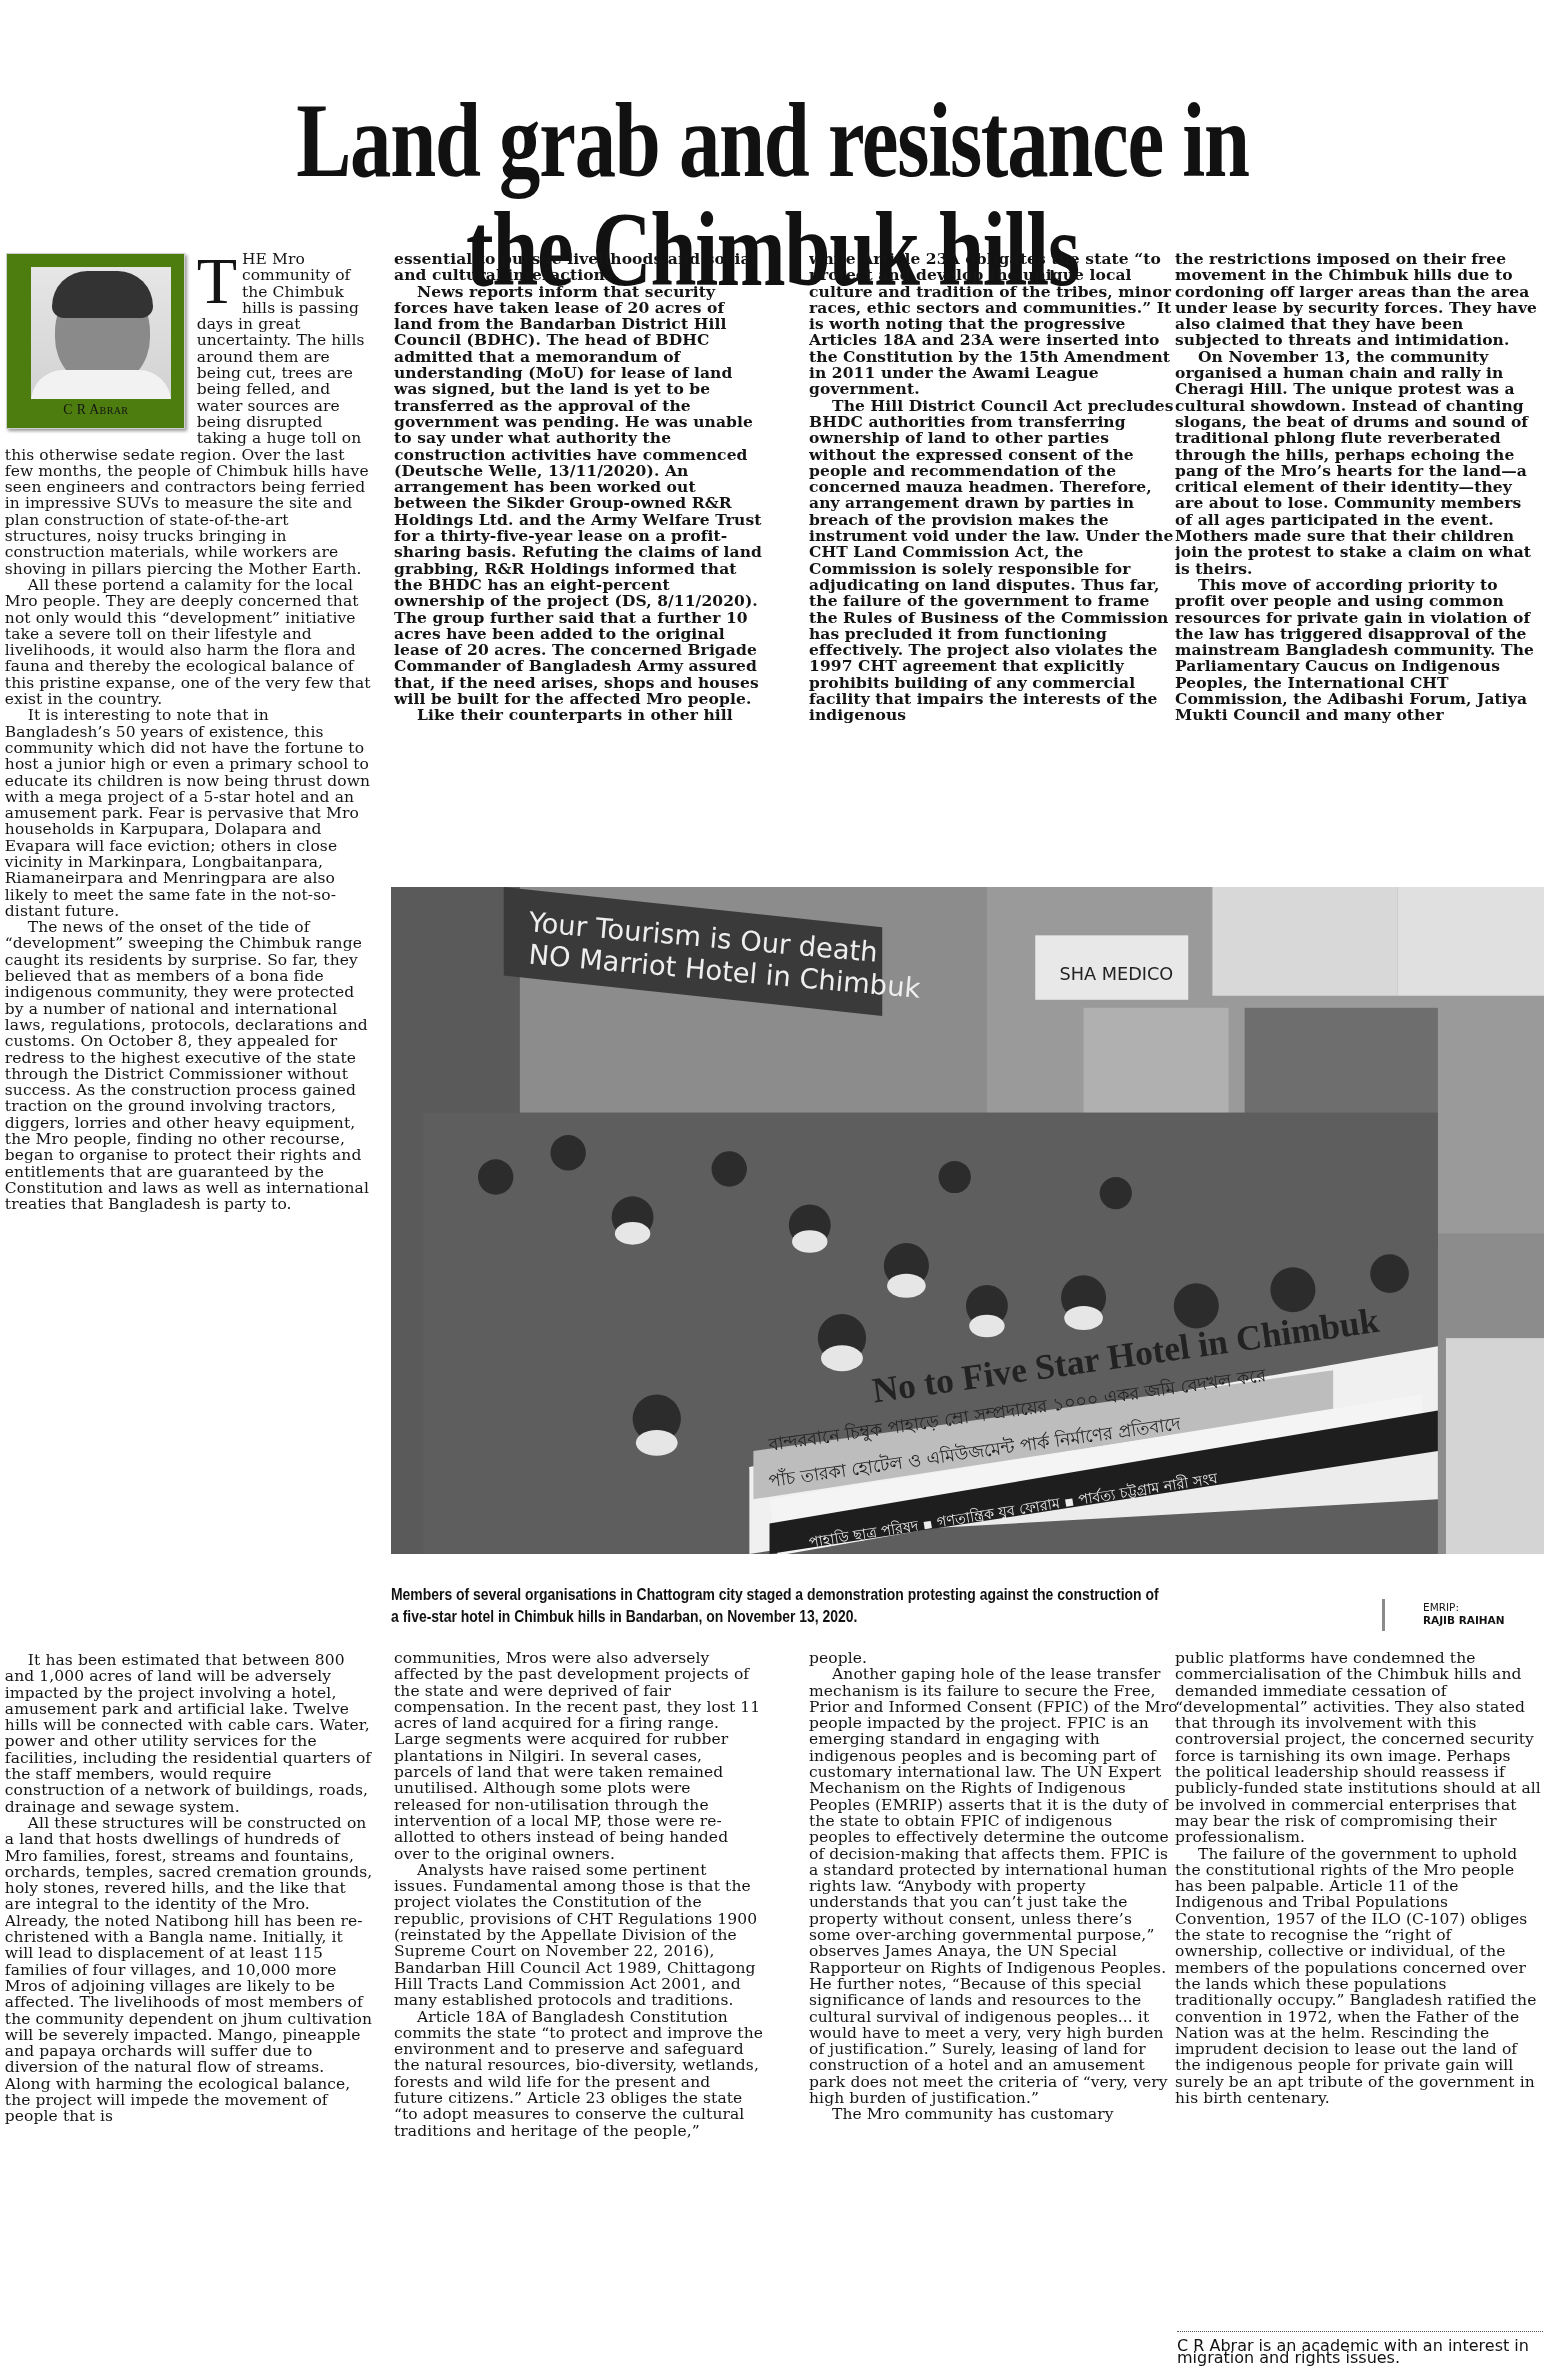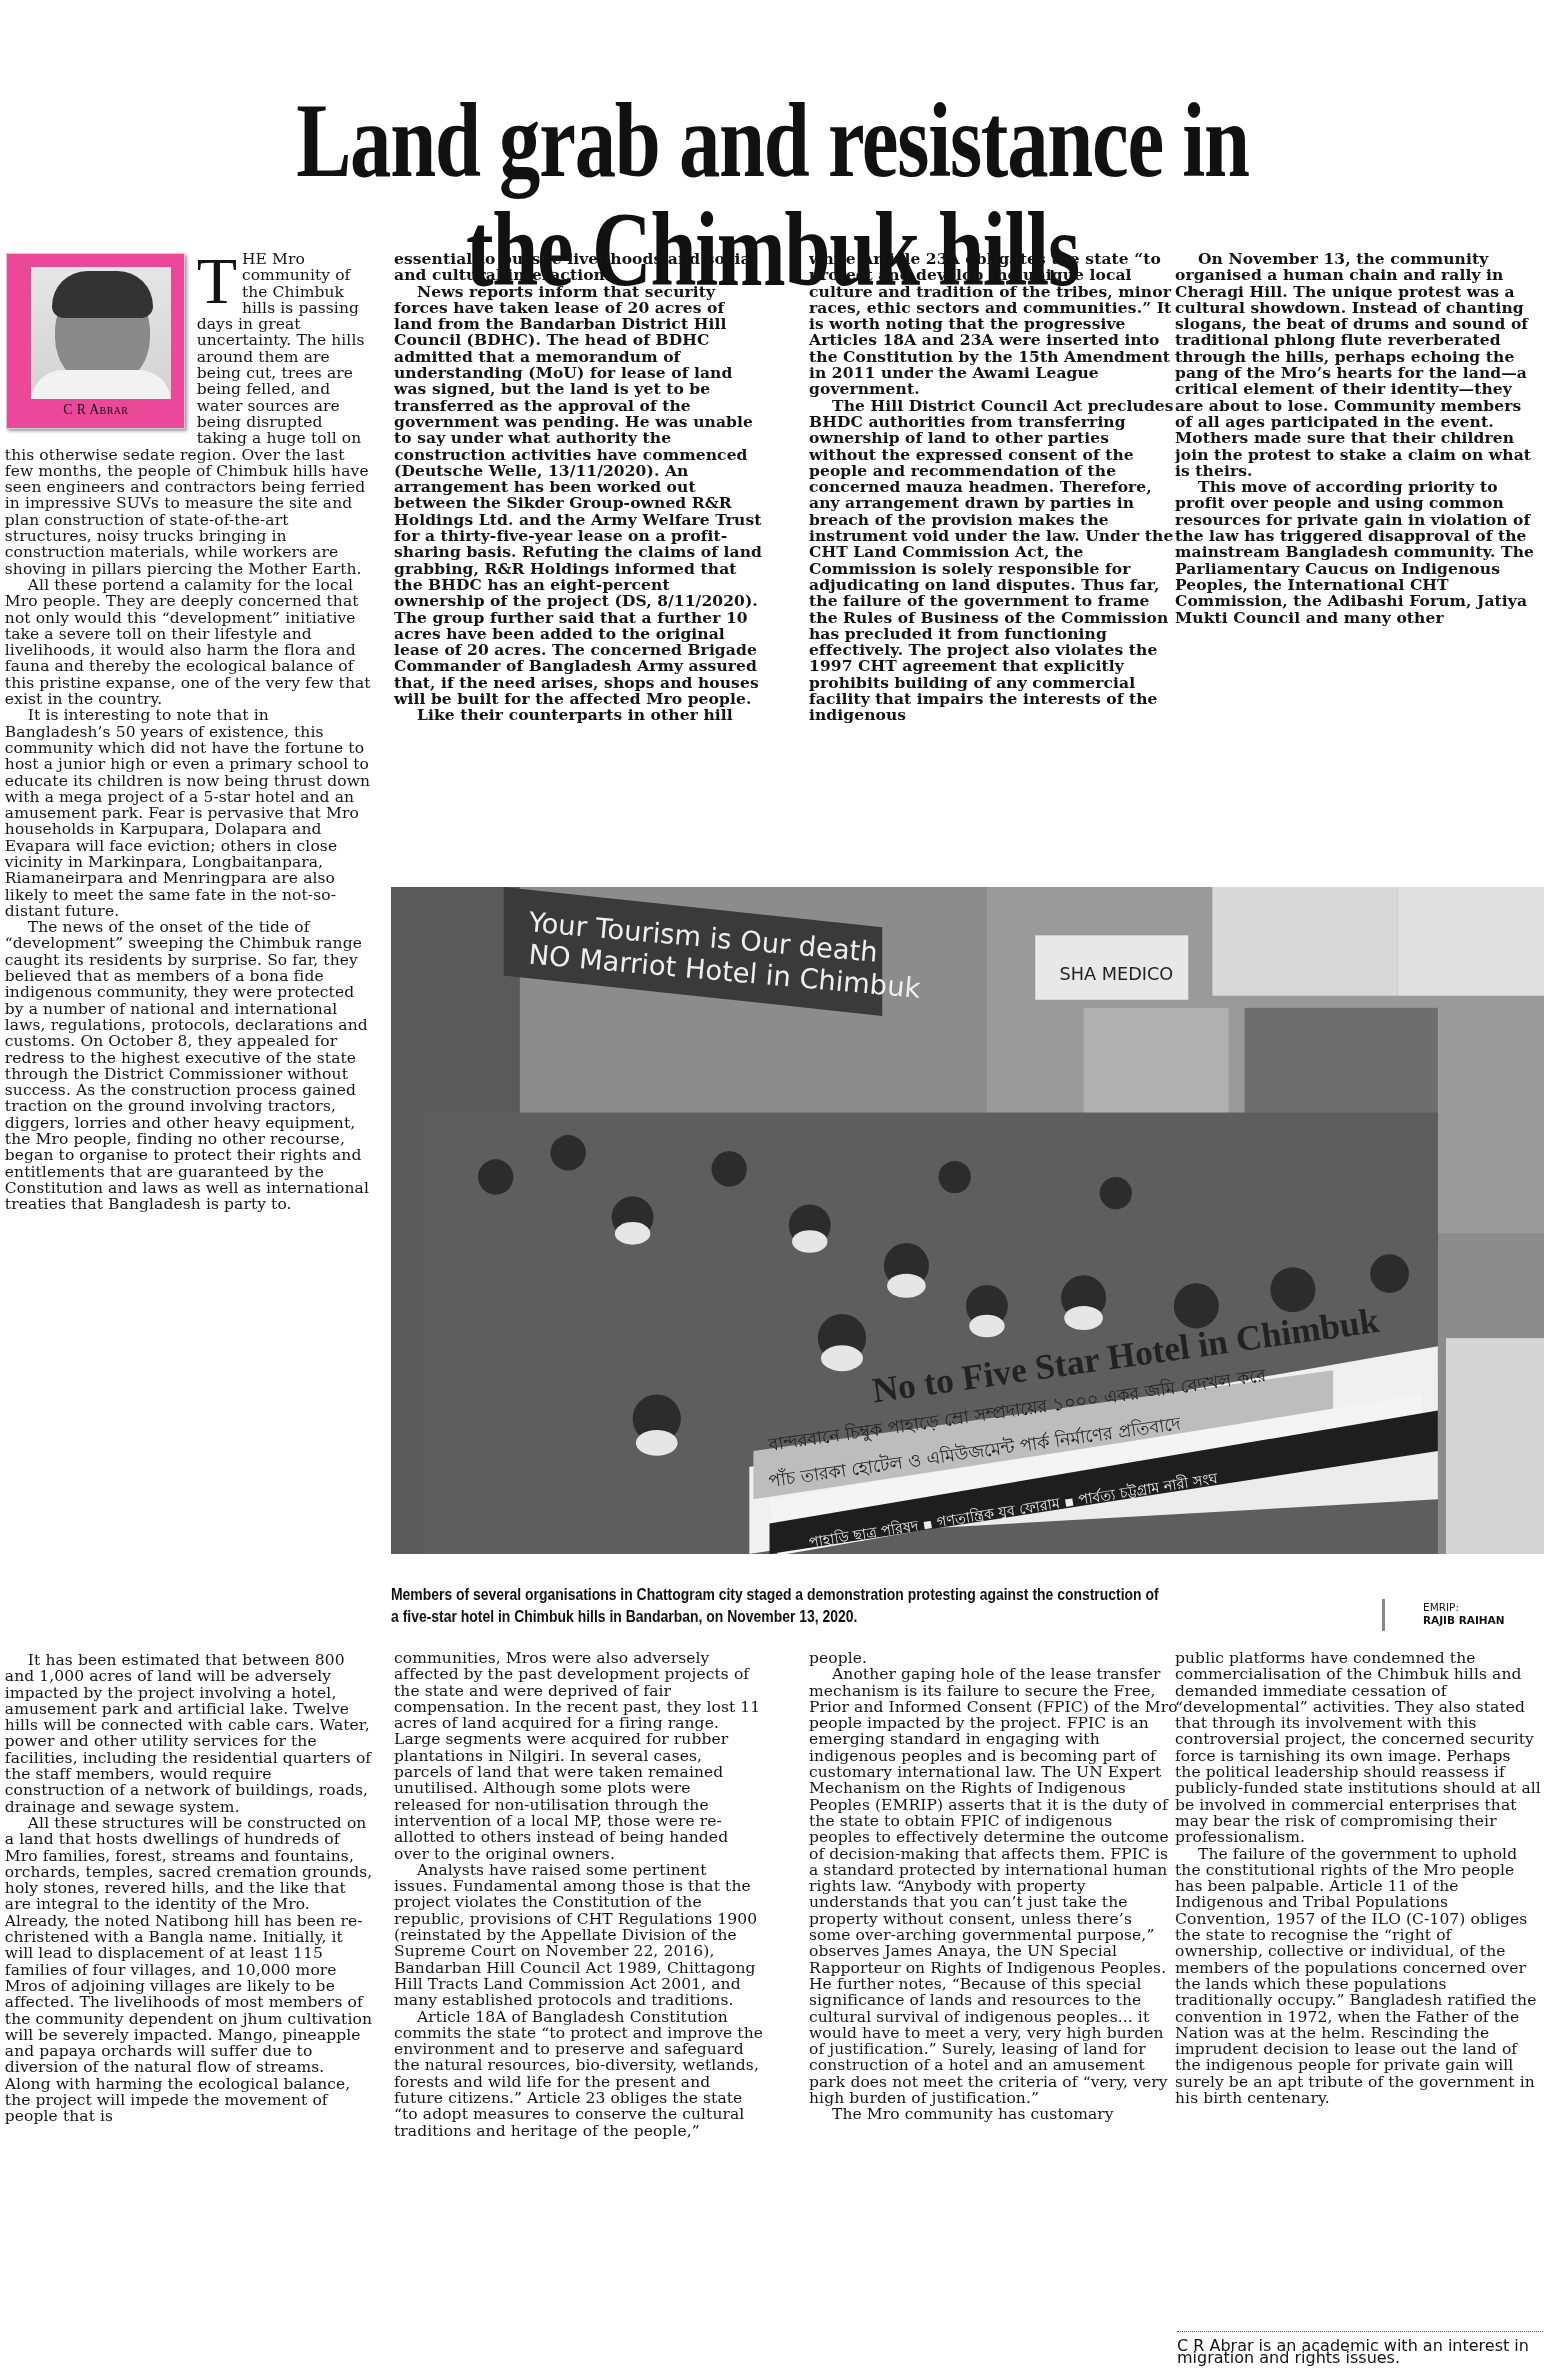--- a/index.html
+++ b/index.html
@@ -21,21 +21,21 @@
   .c2 { left: 394px; width: 369px; }
   .c3 { left: 786px; width: 369px; margin-left: 23px; }
   .c4 { left: 1175px; width: 366px; }
   .top { top: 251px; }
   .c1.top { height: 1401px; }
   .c2.top, .c3.top, .c4.top { height: 620px; overflow: hidden; font-weight: bold; }
   .bottom { top: 1650px; height: 725px; overflow: hidden; }
   .c1.bottom { top: 1652px; }
   .author-box {
     float: left; width: 177px; height: 174px; margin: 1.6px 11.3px 4.8px 1.6px;
-    border: 0.8px solid #cfcfcf; box-shadow: 1.6px 2.4px 3.2px #999; background: #ec4899;
+    border: 0.8px solid #cfcfcf; box-shadow: 1.6px 2.4px 3.2px #999; background: #4d7c0f;
     position: relative;
   }
   .author-photo {
     position: absolute; left: 24px; top: 13px; width: 140px; height: 132px;
     background: linear-gradient(180deg, #e6e6e6 0%, #d2d2d2 100%); overflow: hidden;
   }
   .author-photo .head {
     position: absolute; left: 24px; top: 11.3px; width: 95px; height: 108px;
     border-radius: 50% 50% 45% 45%; background: #8a8a8a;
   }
@@ -108,20 +108,21 @@
   <p>News reports inform that security forces have taken lease of 20 acres of land from the Bandarban District Hill Council (BDHC). The head of BDHC admitted that a memorandum of understanding (MoU) for lease of land was signed, but the land is yet to be transferred as the approval of the government was pending. He was unable to say under what authority the construction activities have commenced (Deutsche Welle, 13/11/2020). An arrangement has been worked out between the Sikder Group-owned R&amp;R Holdings Ltd. and the Army Welfare Trust for a thirty-five-year lease on a profit-sharing basis. Refuting the claims of land grabbing, R&amp;R Holdings informed that the BHDC has an eight-percent ownership of the project (DS, 8/11/2020). The group further said that a further 10 acres have been added to the original lease of 20 acres. The concerned Brigade Commander of Bangladesh Army assured that, if the need arises, shops and houses will be built for the affected Mro people.</p>
   <p>Like their counterparts in other hill</p>
 </div>
 
 <div class="col c3 top">
   <p class="noindent">while Article 23A obligates the state “to protect and develop the unique local culture and tradition of the tribes, minor races, ethic sectors and communities.” It is worth noting that the progressive Articles 18A and 23A were inserted into the Constitution by the 15th Amendment in 2011 under the Awami League government.</p>
   <p>The Hill District Council Act precludes BHDC authorities from transferring ownership of land to other parties without the expressed consent of the people and recommendation of the concerned mauza headmen. Therefore, any arrangement drawn by parties in breach of the provision makes the instrument void under the law. Under the CHT Land Commission Act, the Commission is solely responsible for adjudicating on land disputes. Thus far, the failure of the government to frame the Rules of Business of the Commission has precluded it from functioning effectively. The project also violates the 1997 CHT agreement that explicitly prohibits building of any commercial facility that impairs the interests of the indigenous</p>
 </div>
 
 <div class="col c4 top">
+  <p class="noindent">the restrictions imposed on their free movement in the Chimbuk hills due to cordoning off larger areas than the area under lease by security forces. They have also claimed that they have been subjected to threats and intimidation.</p>
   <p>On November 13, the community organised a human chain and rally in Cheragi Hill. The unique protest was a cultural showdown. Instead of chanting slogans, the beat of drums and sound of traditional phlong flute reverberated through the hills, perhaps echoing the pang of the Mro’s hearts for the land—a critical element of their identity—they are about to lose. Community members of all ages participated in the event. Mothers made sure that their children join the protest to stake a claim on what is theirs.</p>
   <p>This move of according priority to profit over people and using common resources for private gain in violation of the law has triggered disapproval of the mainstream Bangladesh community. The Parliamentary Caucus on Indigenous Peoples, the International CHT Commission, the Adibashi Forum, Jatiya Mukti Council and many other</p>
 </div>
 
 <div class="photo">
   <svg viewBox="0 0 1433 828" preserveAspectRatio="none">
     <rect x="0" y="0" width="1433" height="828" fill="#8c8c8c"></rect>
     <rect x="0" y="0" width="160" height="828" fill="#5a5a5a"></rect>
     <rect x="740" y="0" width="693" height="430" fill="#9a9a9a"></rect>
     <rect x="1060" y="150" width="240" height="300" fill="#6e6e6e"></rect>

